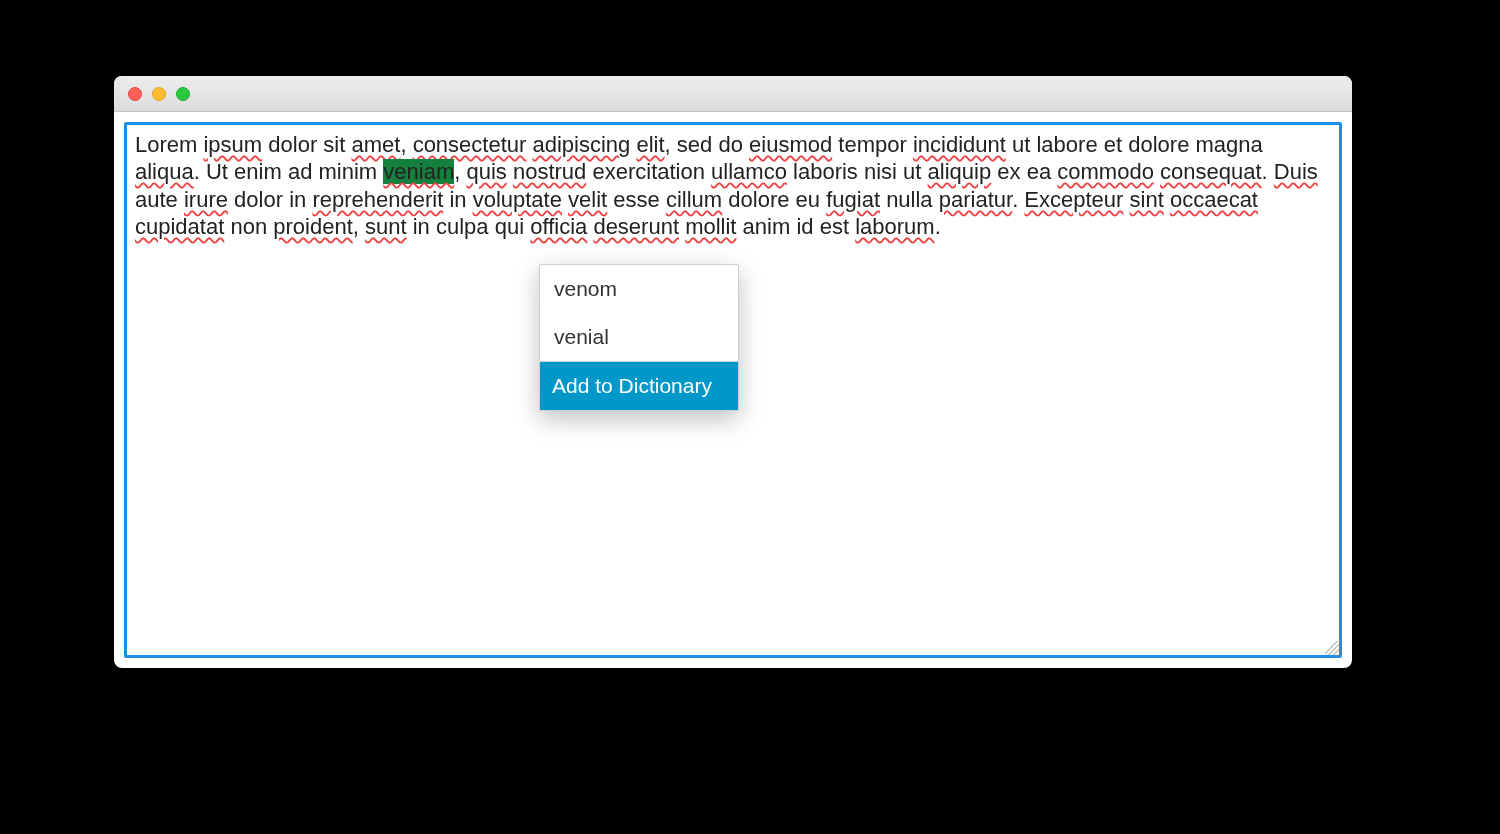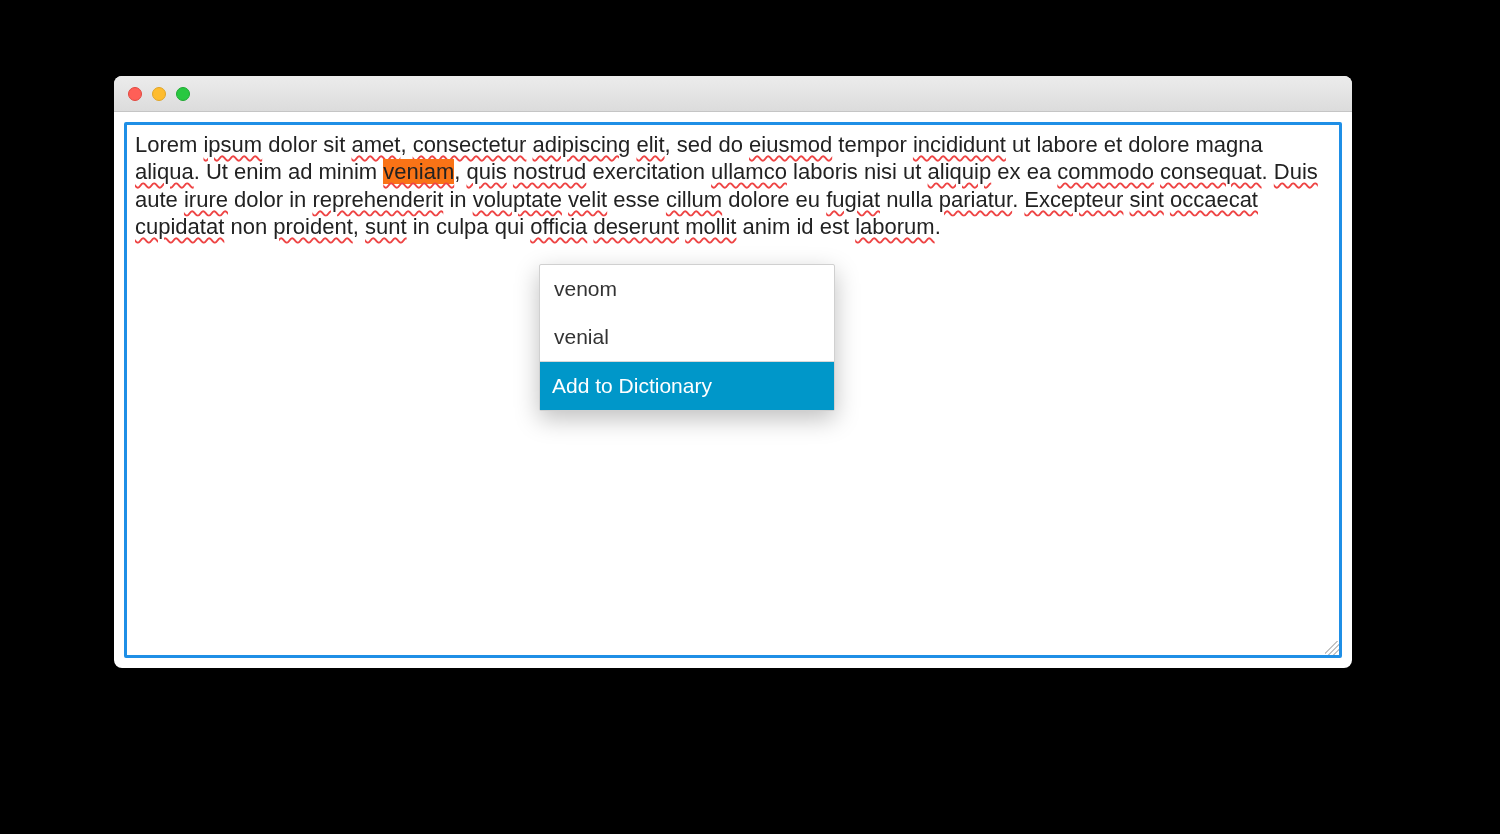--- a/index.html
+++ b/index.html
@@ -60,36 +60,36 @@
     font-family: inherit;
     overflow: hidden;
     position: relative;
     background: #fff;
   }
   .sp {
     text-decoration: underline wavy #e44 1.5px;
     text-underline-offset: 3px;
   }
   .sel {
-    background: #f97316;
+    background: #15803d;
   }
   .resize-grip {
     position: absolute;
     right: 3px; bottom: 3px;
     width: 14px; height: 14px;
     opacity: .5;
     background:
       linear-gradient(135deg, transparent 0 40%, #888 40% 48%, transparent 48% 58%, #888 58% 66%, transparent 66% 76%, #888 76% 84%, transparent 84%);
   }
 
   .context-menu {
     position: absolute;
     left: 425px;
     top: 188px;
-    width: 296px;
+    width: 200px;
     background: #fff;
     border: 1px solid #d0d0d0;
     border-radius: 2px;
     box-shadow: 0 8px 24px rgba(0,0,0,0.25);
     z-index: 10;
   }
   .menu-item {
     padding: 12px 14px;
     font-size: 21px;
     color: #333;

